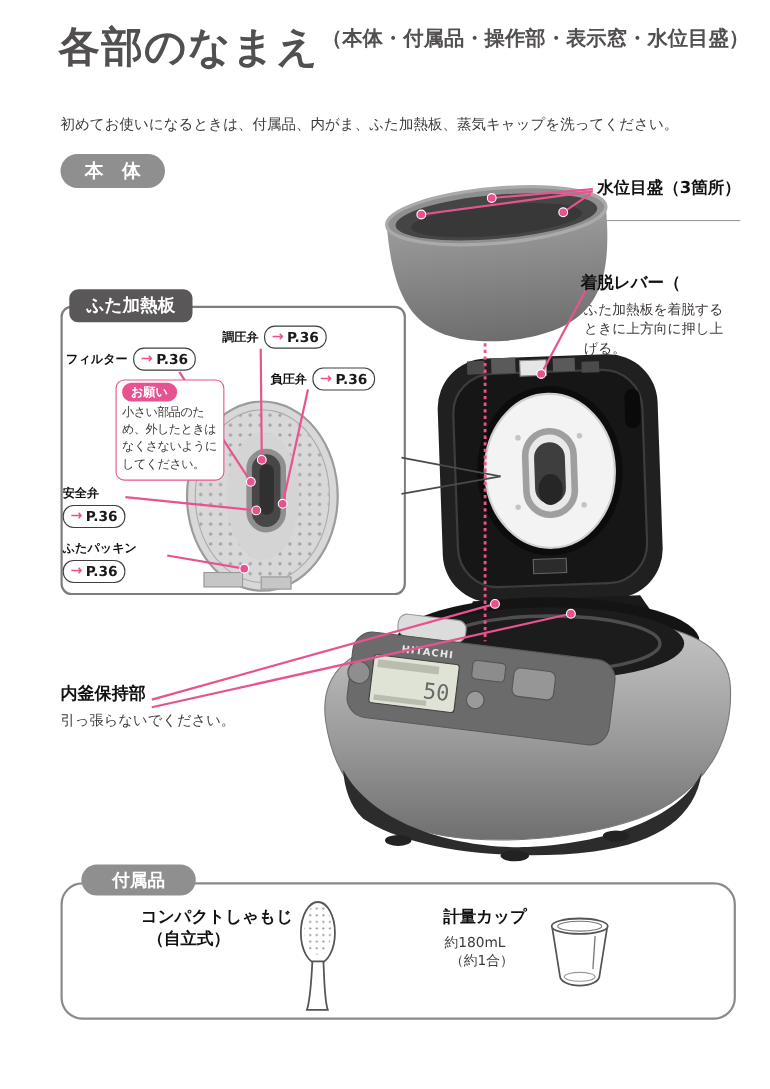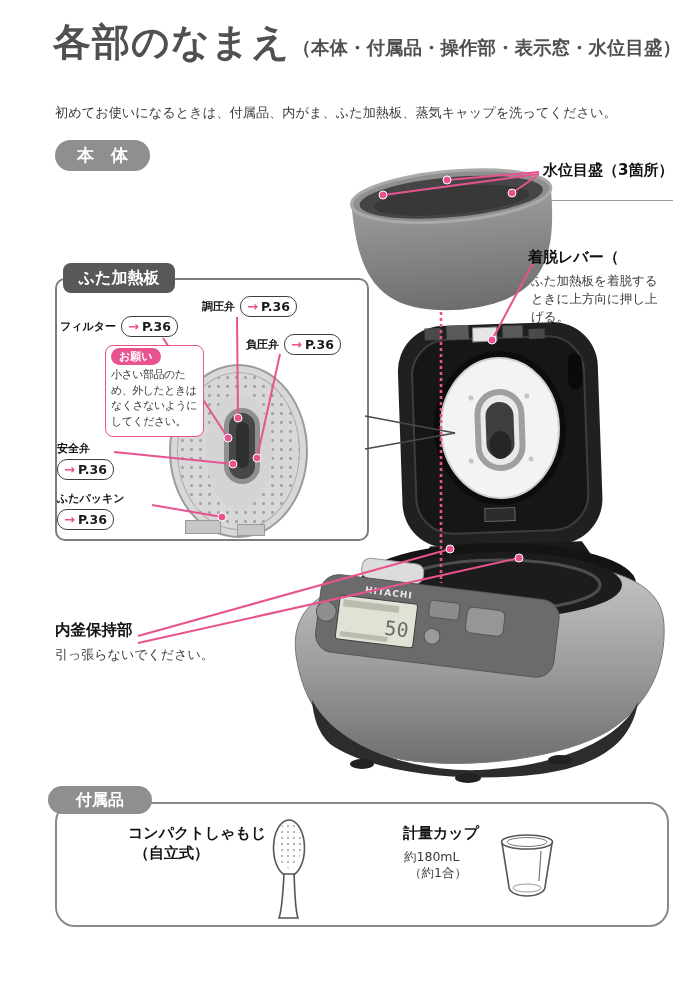--- a/index.html
+++ b/index.html
@@ -1,29 +1,29 @@
 <!DOCTYPE html>
 <html><head>
 <meta charset="utf-8">
 <style>
   html,body{margin:0;padding:0;background:#fff;}
   .page{position:relative;width:700px;height:990px;background:#fff;overflow:hidden;
         font-family:"DejaVu Sans",sans-serif;color:#3e3a39;}
   .abs{position:absolute;}
   
-  .title-row{left:53px;top:22px;display:flex;align-items:flex-end;white-space:nowrap;}
+  .title-row{left:53px;top:22px;display:flex;align-items:flex-start;white-space:nowrap;}
   .title{font-size:38px;font-weight:bold;color:#524f4f;letter-spacing:1px;line-height:1.1;}
   .subtitle{font-size:18.5px;font-weight:bold;color:#524f4f;margin-left:2px;padding-bottom:4px;}
   .intro{left:55px;top:104px;font-size:13.2px;color:#3e3a39;}
   
   .badge{display:flex;align-items:center;justify-content:center;color:#fff;font-weight:bold;}
   .badge-body{left:55px;top:140px;width:95px;height:31px;border-radius:16px;background:#8f8f8f;font-size:17px;}
   .badge-innerpot{left:393px;top:140px;width:99px;height:29px;border-radius:6px;background:#e5639e;font-size:16px;}
   .badge-lidplate{left:63px;top:263px;width:112px;height:30px;border-radius:8px;background:#595757;font-size:16px;z-index:41;}
-  .badge-accessories{left:48px;top:786px;width:104px;height:28px;border-radius:14px;background:#8f8f8f;font-size:16px;z-index:41;}
+  .badge-accessories{left:74px;top:786px;width:104px;height:28px;border-radius:14px;background:#8f8f8f;font-size:16px;z-index:41;}
   
   .lidplate-box{left:55px;top:278px;width:310px;height:259px;border:2px solid #7d7d7d;border-radius:10px;background:#fff;z-index:10;}
   .acc-box{left:55px;top:802px;width:610px;height:121px;border:2px solid #8a8a8a;border-radius:20px;background:#fff;z-index:10;}
   
   .lbl{font-weight:bold;color:#111;z-index:40;white-space:nowrap;}
   .part-group{display:flex;align-items:center;gap:5px;z-index:40;}
   .part-name{font-size:11px;font-weight:bold;color:#111;white-space:nowrap;}
   .part-col{display:flex;flex-direction:column;align-items:flex-start;gap:3px;z-index:40;}
   .ref{display:inline-flex;align-items:center;gap:3px;border:1.5px solid #3f3f3f;border-radius:10px;
        background:#fff;padding:0 6px;height:19px;font-size:12.5px;font-weight:bold;color:#1a1a1a;white-space:nowrap;}

